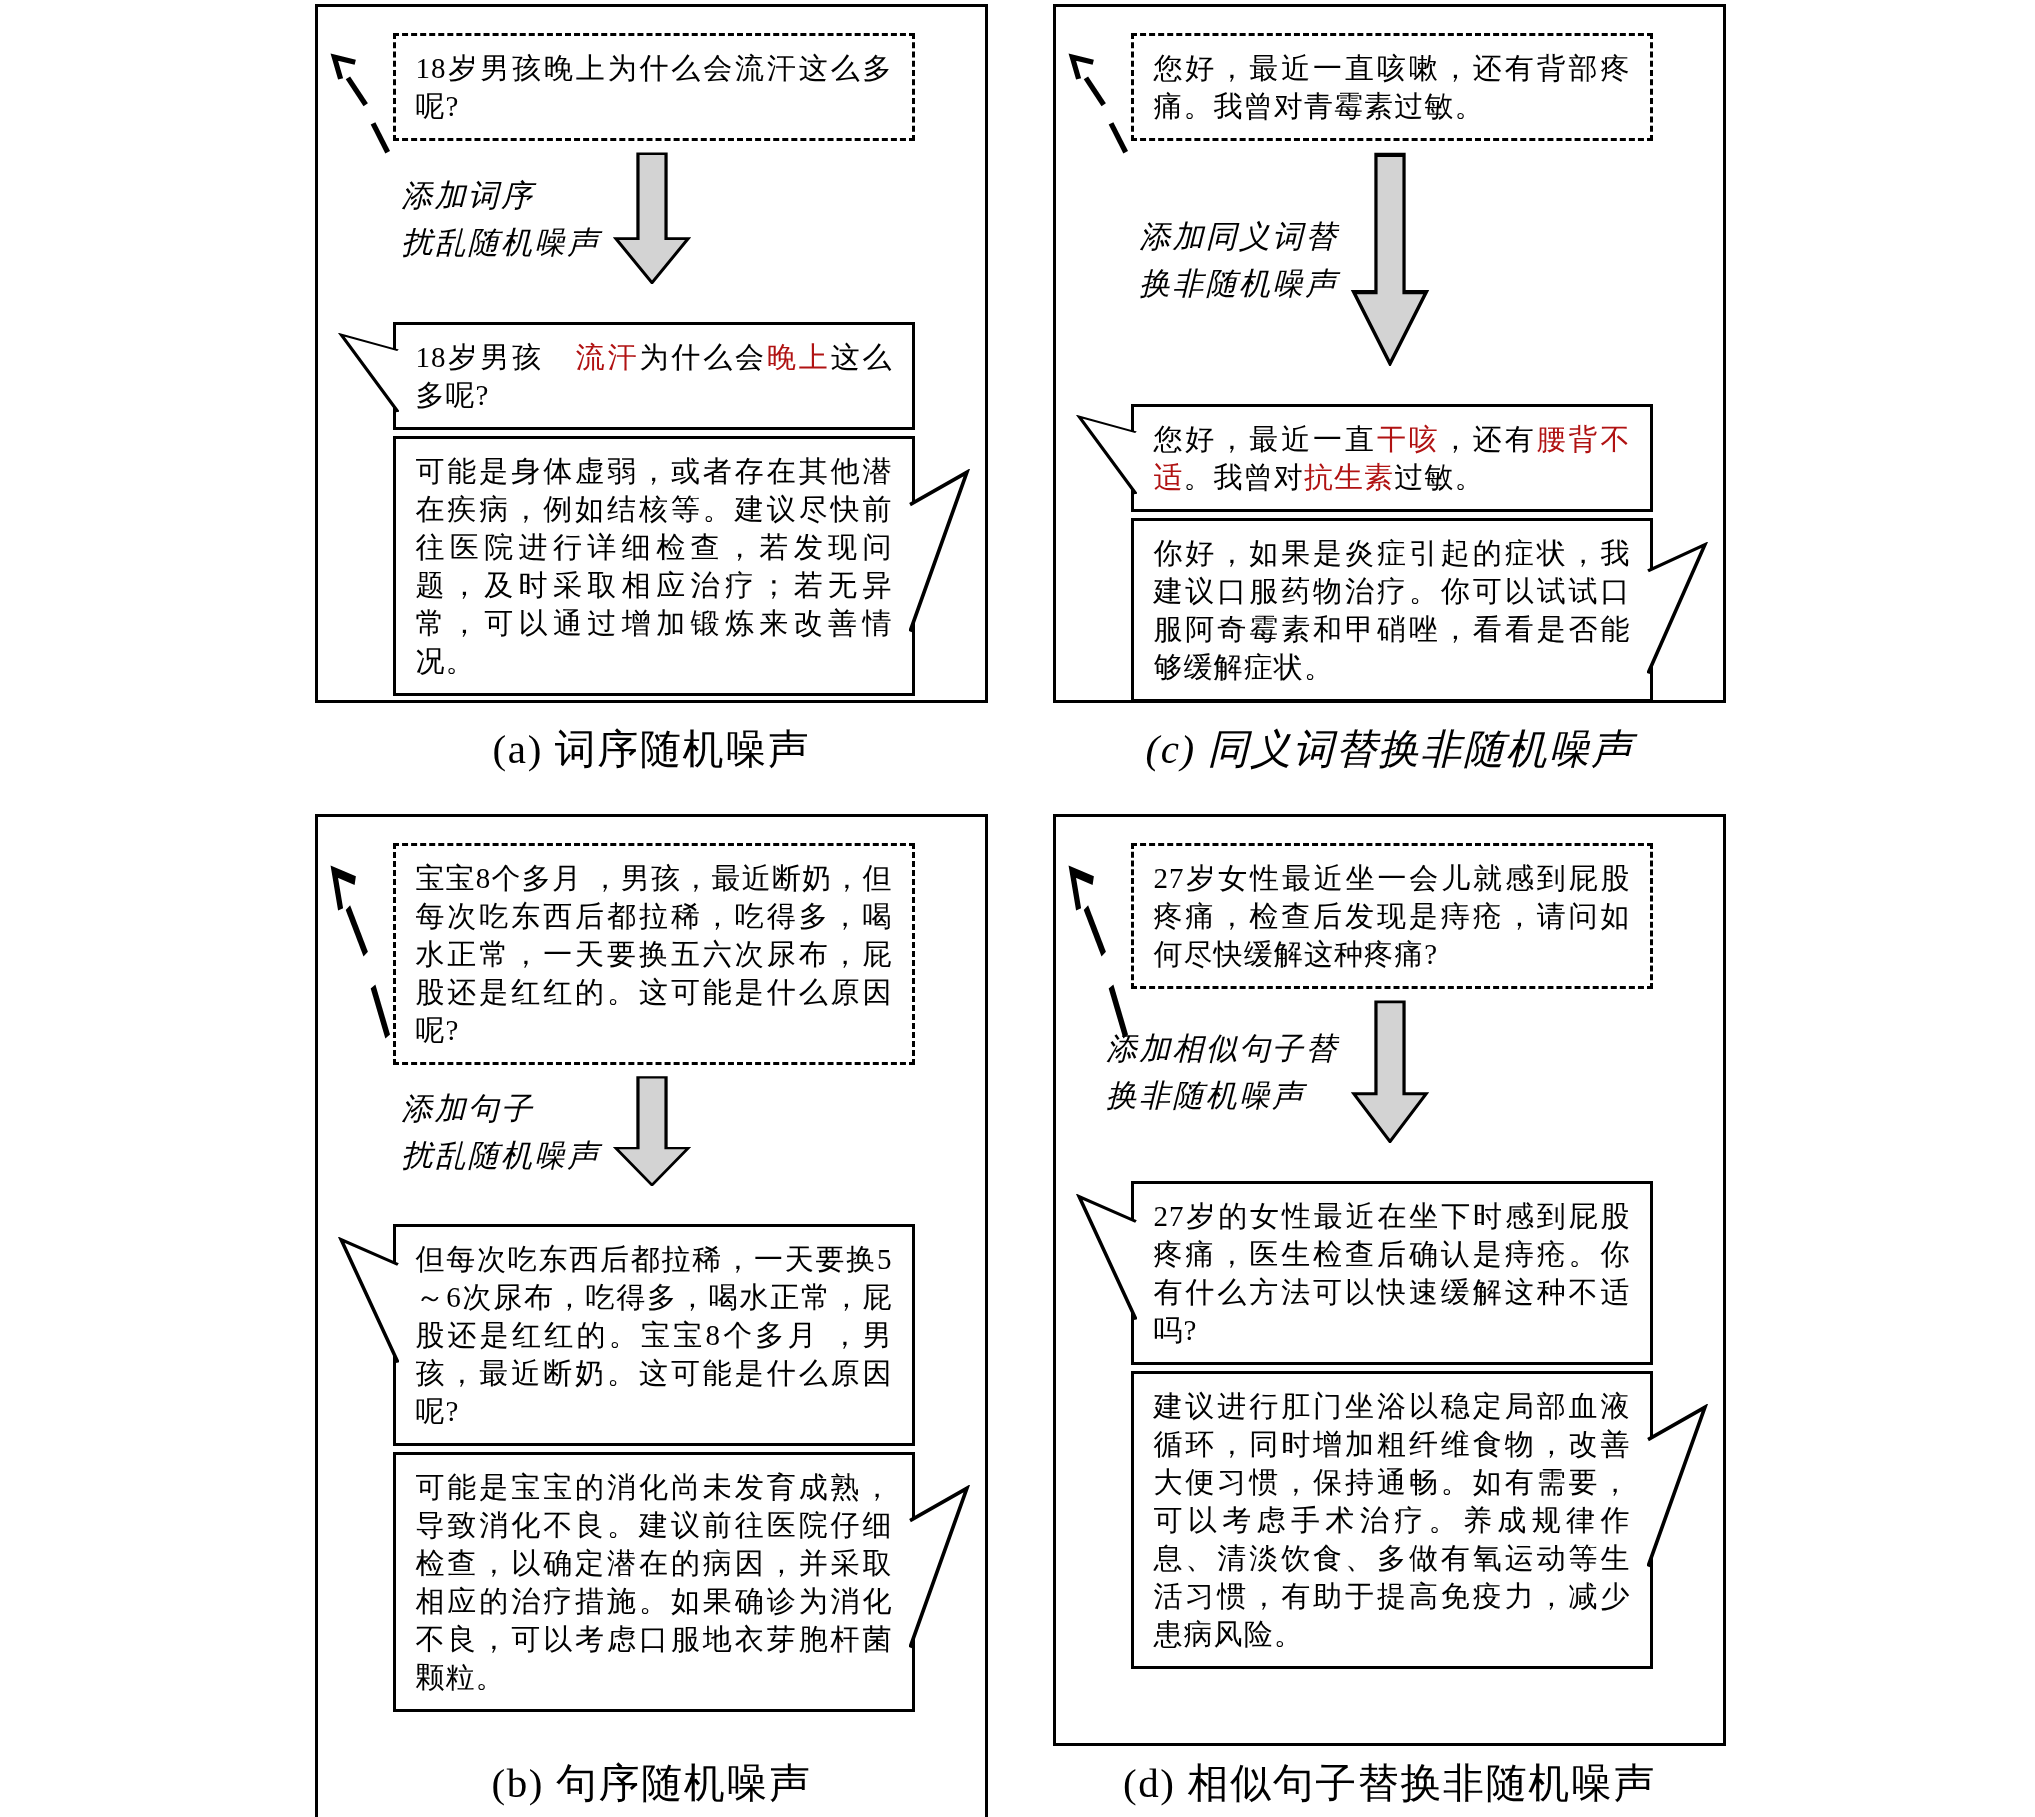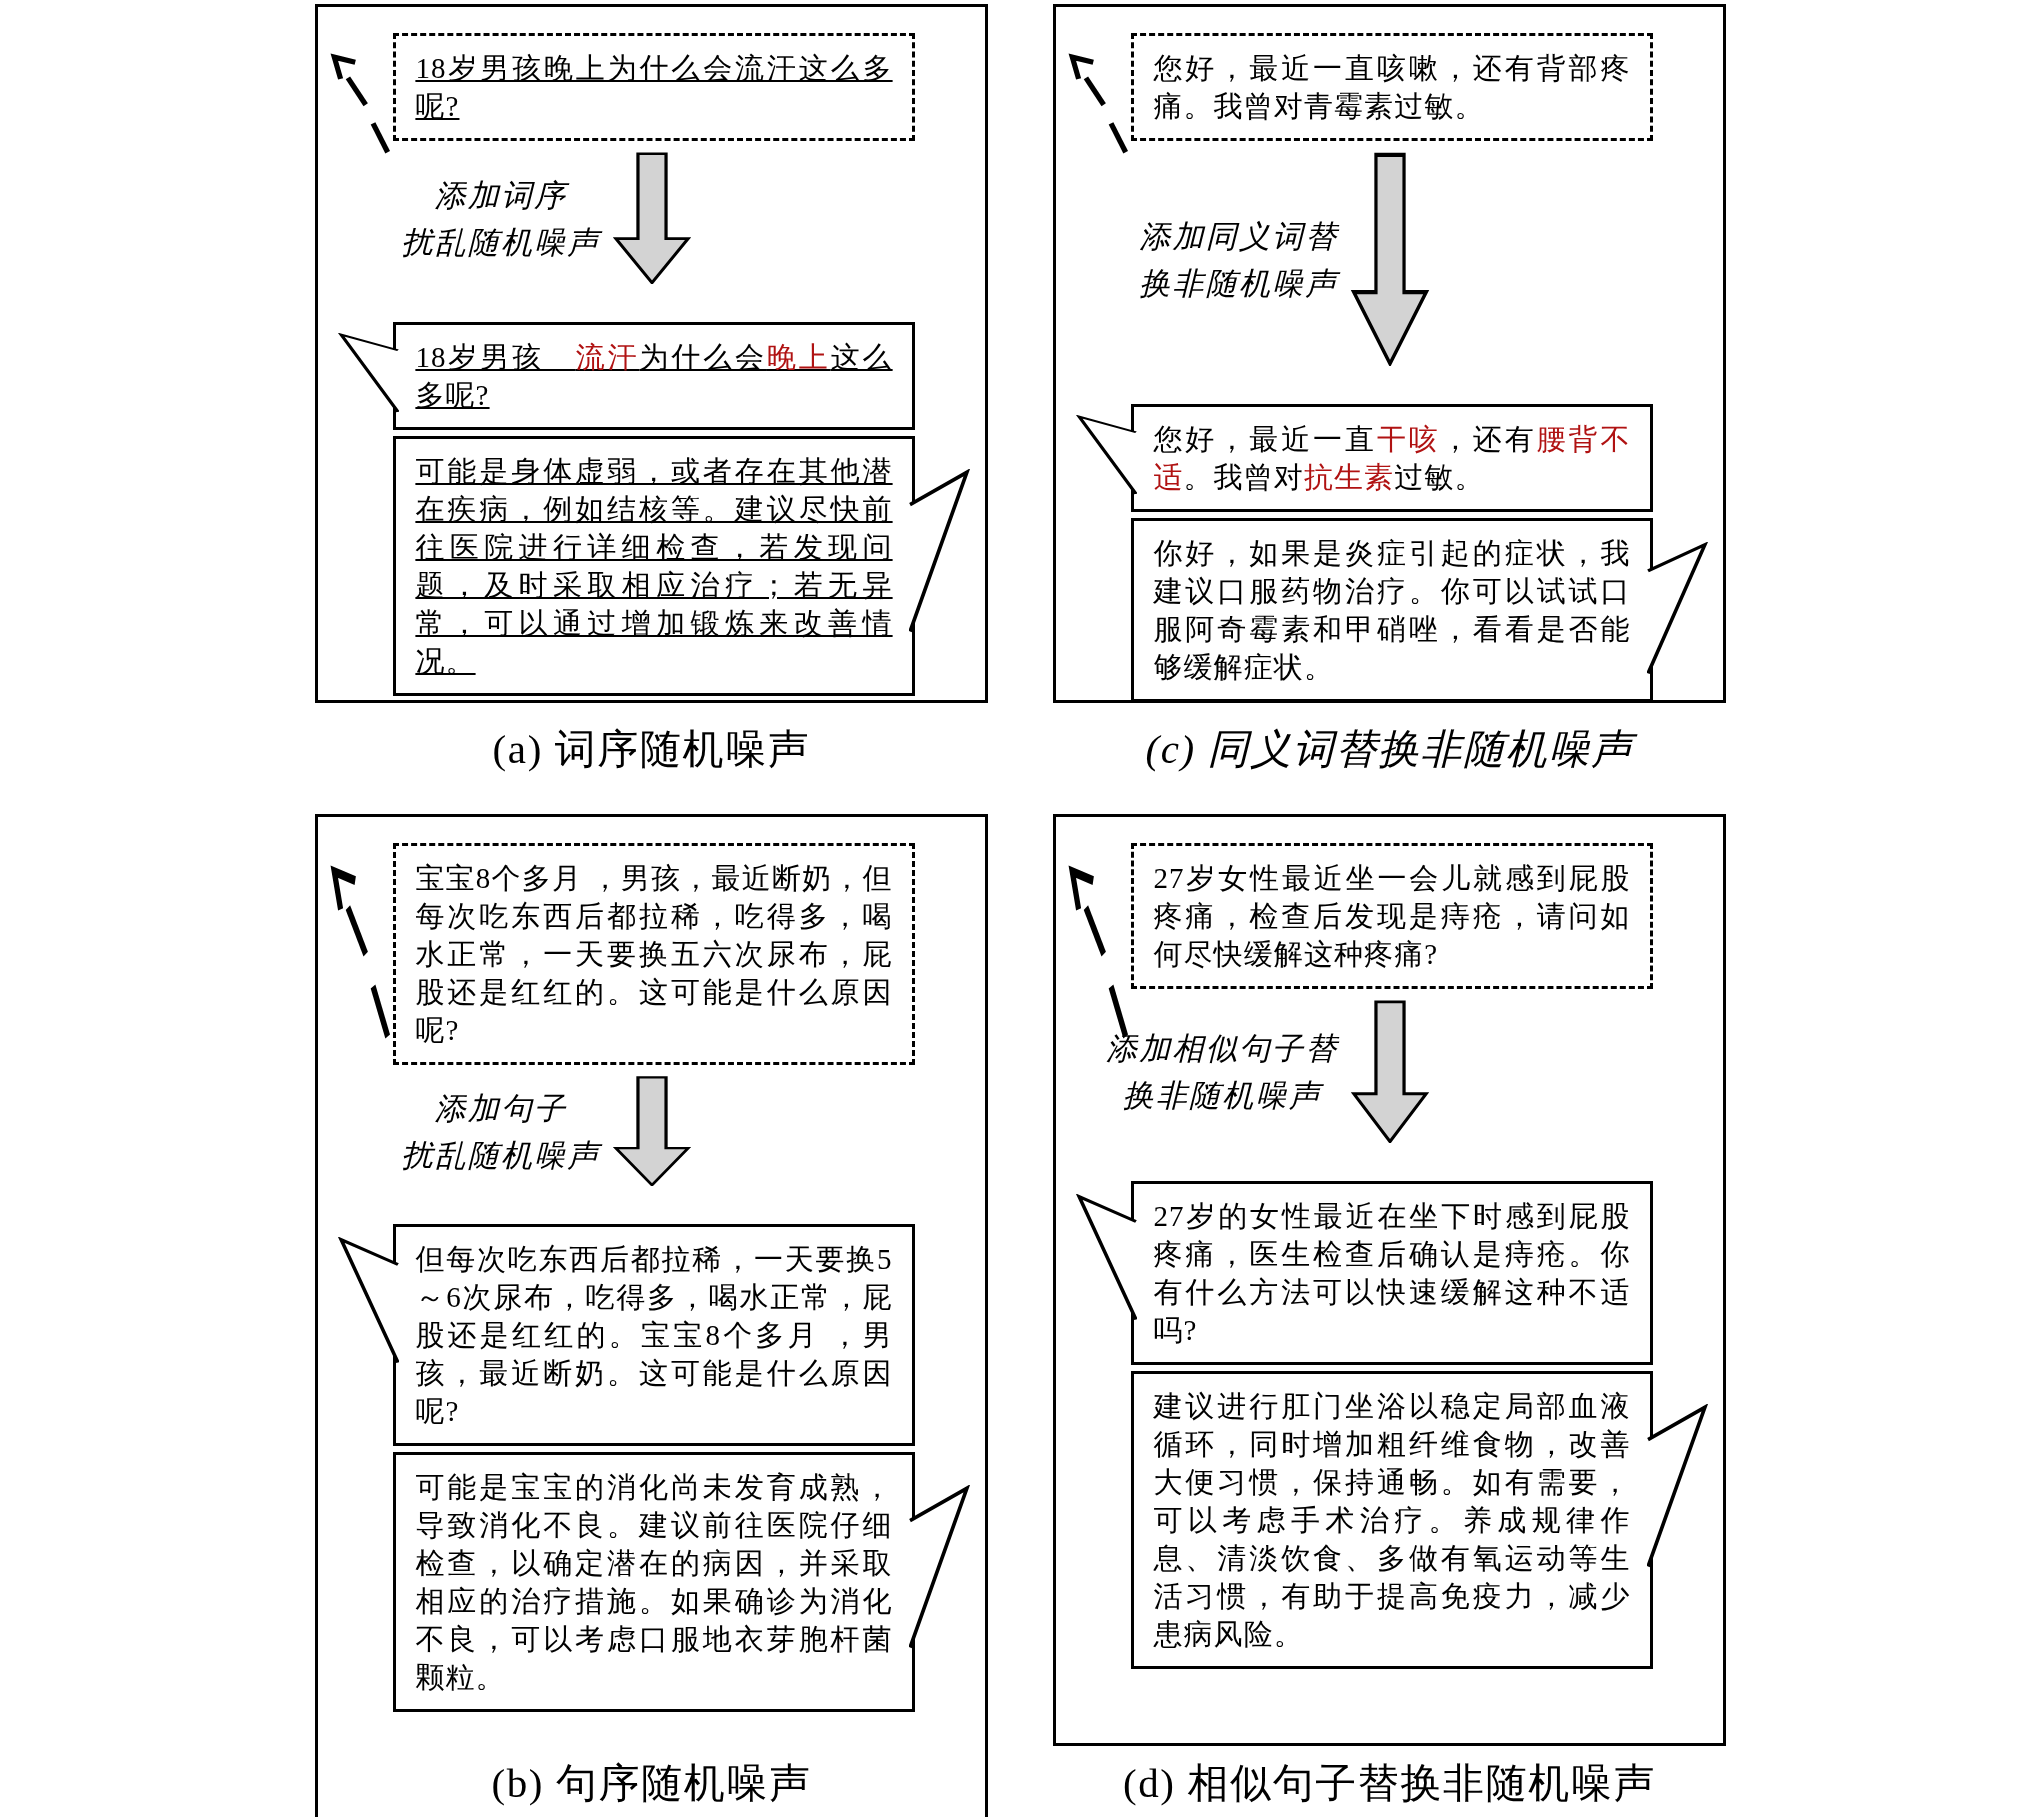--- a/index.html
+++ b/index.html
@@ -36,21 +36,21 @@
   .p-d .arrow-row{height:151px;}
   .big-arrow{
     position:absolute;left:50%;top:3.2px;transform:translateX(-50%);
     width:81px;height:calc(100% - 7.5px);
   }
   .big-arrow polygon{fill:var(--arrow-fill);stroke:#000;stroke-width:6;}
   .arrow-label{
     position:absolute;right:calc(50% + 51px);top:50%;
     transform:translateY(-50%);
     font-style:italic;font-size:31px;line-height:47px;
-    text-align:center;white-space:nowrap;letter-spacing:2.2px;
+    text-align:left;white-space:nowrap;letter-spacing:2.2px;
   }
   .tail-dash{
     position:absolute;left:-69px;top:15px;
     width:68px;height:124px;
     fill:none;stroke:#000;stroke-width:10;
   }
   .p-b .tail-dash,.p-d .tail-dash{height:215px;}
   .tail{position:absolute;width:62px;}
   .tl{left:-59px;top:10.8px;height:129px;}
   .tr{right:-59px;top:30px;height:167px;}
@@ -59,21 +59,21 @@
   .tail .w{fill:#fff;stroke:none;}
   .tail .k{fill:none;stroke:#000;stroke-width:7;}
   .caption{
     position:absolute;width:673px;
     font-size:41px;text-align:center;letter-spacing:1.6px;
   }
 </style>
 </head>
 <body style="--red: #b01212; --arrow-fill: #d3d3d3;">
 
-<section class="panel p-a" style="left:315px;top:4.3px;height:699px;text-decoration:underline;">
+<section class="panel p-a" style="left:315px;top:4.3px;height:699px;">
   <div class="bubble user">
     <svg class="tail-dash" viewBox="0 0 130 240" preserveAspectRatio="none">
       <polyline points="54,22 14,12 26,54"></polyline>
       <line x1="40" y1="52" x2="74" y2="104"></line>
       <line x1="88" y1="140" x2="116" y2="196"></line>
     </svg>
     <div class="txt">18岁男孩晚上为什么会流汗这么多呢?</div>
   </div>
   <div class="arrow-row">
     <div class="arrow-label">

